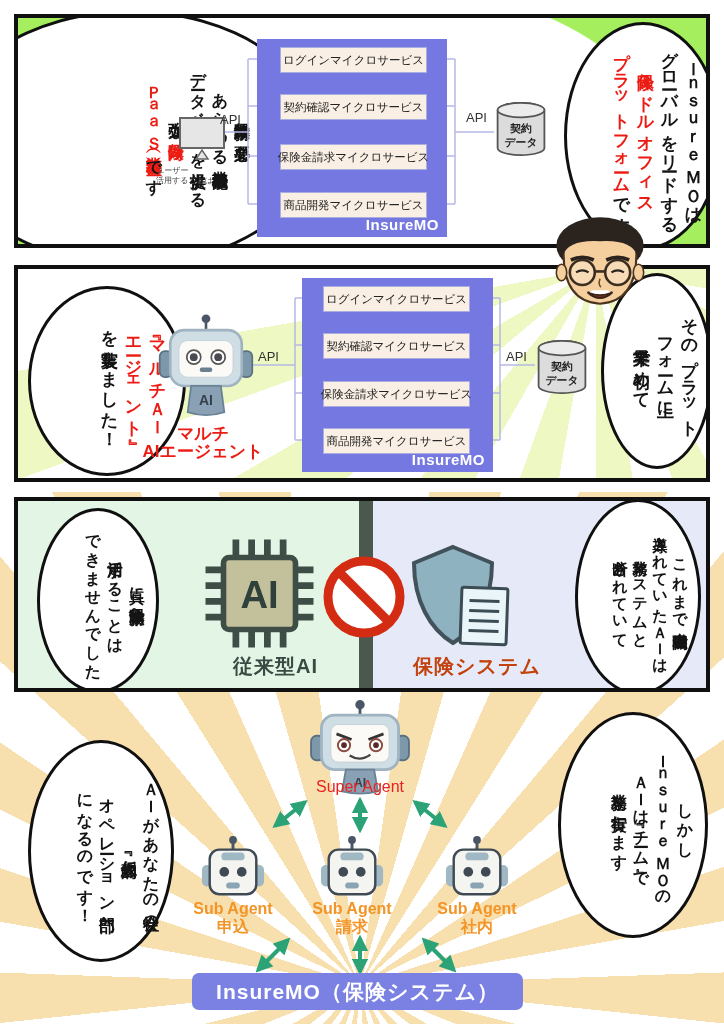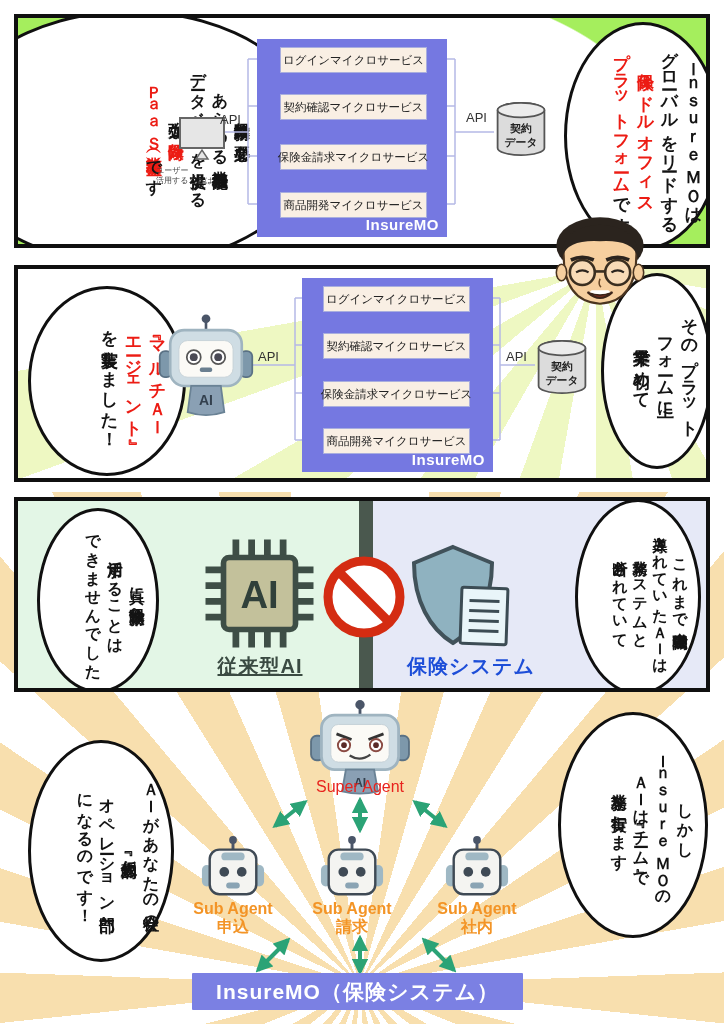--- a/index.html
+++ b/index.html
@@ -29,21 +29,21 @@
        font-size:11.5px;font-weight:normal;display:flex;align-items:center;justify-content:center;white-space:nowrap;}
   .api{position:absolute;font-size:13px;color:#333;}
   .lines{position:absolute;left:0;top:0;pointer-events:none;}
   .ui-label{position:absolute;font-size:8px;color:#444;line-height:1.3;}
 
   .p3label{position:absolute;font-weight:bold;font-size:20px;letter-spacing:1px;}
   .robot-caption{position:absolute;text-align:center;color:#ec1c14;font-weight:bold;font-size:17px;line-height:1.05;}
 
   .super-label{position:absolute;left:280px;top:86px;width:160px;text-align:center;color:#e8231d;font-size:16px;font-weight:normal;}
   .sub-label{position:absolute;width:120px;text-align:center;color:#f39426;font-weight:bold;font-size:16px;line-height:1.12;}
-  .bar{position:absolute;left:192px;top:281px;width:331px;height:37px;background:#7b80e3;border-radius:1px;
+  .bar{position:absolute;left:192px;top:281px;width:331px;height:37px;background:#7b80e3;border-radius:7px;
        display:flex;align-items:center;justify-content:center;color:#fff;font-size:21px;font-weight:bold;letter-spacing:1px;}
   #face{position:absolute;left:548px;top:212px;width:104px;height:96px;z-index:9;}
 </style>
 </head>
 <body>
 
 <div id="stage">
 
   <div id="rays4"></div>
 
@@ -142,20 +142,24 @@
       <rect x="14" y="20" width="82" height="64" rx="16" fill="#cfdde4" stroke="#9fb4c0" stroke-width="3"></rect>
       <rect x="24" y="32" width="62" height="42" rx="10" fill="#fbfaf6" stroke="#c4d0d6"></rect>
       <circle cx="41" cy="51" r="8" fill="#fff" stroke="#555" stroke-width="2"></circle>
         <circle cx="41" cy="51" r="4.5" fill="#4a4a55"></circle>
       <circle cx="69" cy="51" r="8" fill="#fff" stroke="#555" stroke-width="2"></circle>
         <circle cx="69" cy="51" r="4.5" fill="#4a4a55"></circle>
       <rect x="48" y="63" width="14" height="5" rx="2" fill="#6a7f90"></rect>
       <path d="M38,84 L72,84 L76,114 Q55,121 34,114 Z" fill="#8aa0b4" stroke="#6a8295" stroke-width="2"></path>
       <text x="55" y="106" font-size="16" font-weight="bold" text-anchor="middle" fill="#33404e">AI</text>
     </svg>
+    <div class="robot-caption" style="left:105px;top:156px;width:160px;">
+      <div>マルチ</div>
+      <div>AIエージェント</div>
+    </div>
 
     <div class="api" style="left:240px;top:80px;">API</div>
 
     <div class="mo" style="left:284px;top:9px;width:191px;height:194px;">
       <div class="brand">InsureMO</div>
     </div>
     <div class="svc" style="left:305px;top:17px;">ログインマイクロサービス</div>
     <div class="svc" style="left:305px;top:64px;">契約確認マイクロサービス</div>
     <div class="svc" style="left:305px;top:112px;">保険金請求マイクロサービス</div>
     <div class="svc" style="left:305px;top:159px;">商品開発マイクロサービス</div>
@@ -196,40 +200,40 @@
           <rect x="12" y="64" width="18" height="6"></rect>
           <rect x="12" y="78" width="18" height="6"></rect>
         <rect x="90" y="36" width="18" height="6"></rect>
           <rect x="90" y="50" width="18" height="6"></rect>
           <rect x="90" y="64" width="18" height="6"></rect>
           <rect x="90" y="78" width="18" height="6"></rect>
       </g>
       <rect x="28" y="28" width="64" height="64" rx="5" fill="#c3c19b" stroke="#3e4e46" stroke-width="5"></rect>
       <text x="60" y="73" font-size="34" font-weight="bold" text-anchor="middle" fill="#30403a">AI</text>
     </svg>
-    <div class="p3label" style="left:184px;top:152px;width:116px;text-align:center;color:#3a4a42;text-decoration:underline;">従来型AI</div>
+    <div class="p3label" style="left:184px;top:152px;width:116px;text-align:right;color:#3a4a42;">従来型AI</div>
 
     <svg style="position:absolute;left:301px;top:51px;z-index:3;" width="90" height="90" viewBox="0 0 90 90">
       <circle cx="45" cy="45" r="36" fill="#fff" stroke="#d42c12" stroke-width="9"></circle>
       <line x1="21" y1="21" x2="69" y2="69" stroke="#d42c12" stroke-width="9"></line>
     </svg>
 
     <svg style="position:absolute;left:390px;top:42px;" width="90" height="105" viewBox="0 0 90 105">
       <path d="M45,4 L84,20 C84,58 68,86 45,100 C22,86 6,58 6,20 Z" fill="#8fb2c0" stroke="#41525a" stroke-width="4"></path>
     </svg>
     <svg style="position:absolute;left:440px;top:84px;transform:rotate(2deg);" width="56" height="62" viewBox="0 0 56 62">
       <rect x="3" y="3" width="46" height="56" rx="2" fill="#e9f5f9" stroke="#3c4c54" stroke-width="3"></rect>
       <g stroke="#3c4c54" stroke-width="3">
         <line x1="11" y1="16" x2="41" y2="16"></line>
           <line x1="11" y1="26" x2="41" y2="26"></line>
         <line x1="11" y1="36" x2="41" y2="36"></line>
           <line x1="11" y1="46" x2="41" y2="46"></line>
       </g>
     </svg>
-    <div class="p3label" style="left:389px;top:152px;width:140px;color:#1d4ed8;">保険システム</div>
+    <div class="p3label" style="left:389px;top:152px;width:140px;text-align:center;color:#c2410c;">保険システム</div>
 
     <div class="bubble" style="left:19px;top:7px;width:116px;height:179px;"></div>
     <div class="vtext" style="left:24px;top:18px;width:106px;height:157px;font-size:15.5px;">
       <div class="vcol">真に保険業務へ</div>
       <div class="vcol">活用することは</div>
       <div class="vcol">できませんでした</div>
     </div>
 
     <div class="bubble" style="left:557px;top:-2px;width:120px;height:190px;"></div>
     <div class="vtext" style="left:562px;top:10px;width:110px;height:168px;font-size:15px;">

